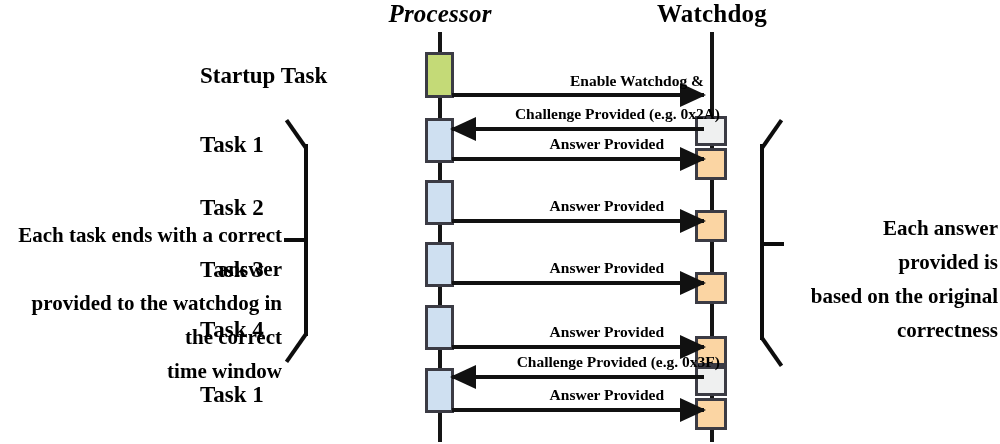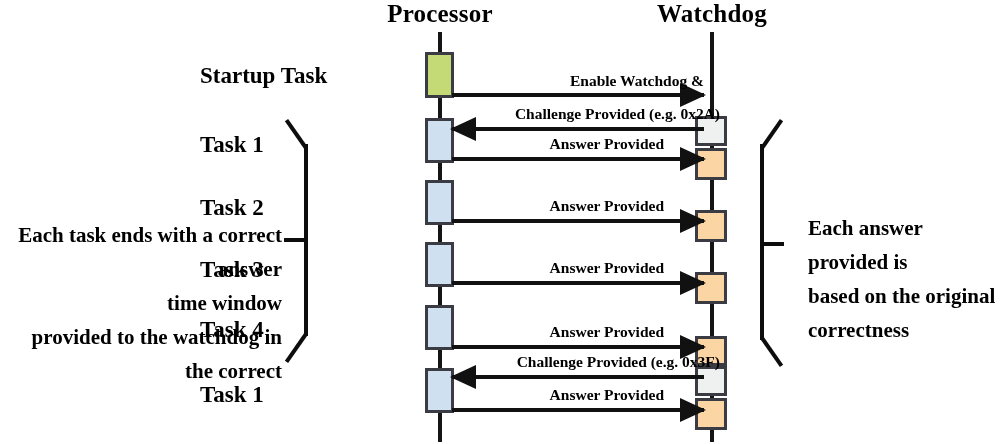--- a/index.html
+++ b/index.html
@@ -31,37 +31,37 @@
   .msg.right .head{right:-2px;border-left:26px solid #111;}
   .msg.left  .head{left:-2px;border-right:26px solid #111;}
   .msg .caption{
     position:absolute;left:0;right:0;bottom:4px;text-align:right;
     font-weight:bold;font-size:15.5px;white-space:nowrap;line-height:1.18;
   }
   .msg .caption.two{bottom:3px;}
 
   .note{position:absolute;font-weight:bold;font-size:21px;line-height:1.62;}
   .note.l{text-align:right;}
-  .note.r{text-align:left;}
+  .note.r{text-align:right;}
 
   .brace{position:absolute;}
   .brace .spine{position:absolute;width:4px;background:#0d0d0d;}
   .brace .arm{position:absolute;width:4px;height:34px;background:#0d0d0d;}
   .brace .stub{position:absolute;height:4px;width:20px;background:#0d0d0d;}
   .brace.lft .arm.top{transform:rotate(-35deg);transform-origin:bottom center;}
   .brace.lft .arm.bot{transform:rotate(35deg);transform-origin:top center;}
   .brace.rgt .arm.top{transform:rotate(35deg);transform-origin:bottom center;}
   .brace.rgt .arm.bot{transform:rotate(-35deg);transform-origin:top center;}
 </style>
 </head>
 <body>
 
 <div class="stage">
 
-  <div class="lifeline-title" style="left:440px;top:0px;">Processor</div>
+  <div class="lifeline-title" style="left:440px;top:0px;font-style:italic;">Processor</div>
   <div class="lifeline-title" style="left:712px;top:0px;">Watchdog</div>
 
   <div class="lifeline" style="left:438px;top:32px;height:410px;"></div>
   <div class="lifeline" style="left:710px;top:32px;height:410px;"></div>
 
   <div class="actbox green" style="left:425px;top:52px;width:29px;height:46px;"></div>
   <div class="actbox blue" style="left:425px;top:118px;width:29px;height:45px;"></div>
   <div class="actbox blue" style="left:425px;top:180px;width:29px;height:45px;"></div>
   <div class="actbox blue" style="left:425px;top:242px;width:29px;height:45px;"></div>
   <div class="actbox blue" style="left:425px;top:305px;width:29px;height:45px;"></div>
@@ -141,22 +141,22 @@
 
   <div class="brace rgt" style="left:736px;top:128px;width:40px;height:228px;">
     <div class="spine" style="left:24px;top:16px;height:196px;"></div>
     <div class="arm top" style="left:24px;top:-14px;"></div>
     <div class="arm bot" style="left:24px;top:210px;"></div>
     <div class="stub" style="left:28px;top:114px;"></div>
   </div>
 
   <div class="note l" style="left:0px;top:218px;width:282px;">
     <div>Each task ends with a correct answer</div>
+    <div>provided to the watchdog in the correct</div>
     <div>time window</div>
-    <div>provided to the watchdog in the correct</div>
   </div>
 
   <div class="note r" style="left:808px;top:211px;width:190px;">
     <div>Each answer  provided is</div>
     <div>based on the original</div>
     <div>correctness</div>
   </div>
 
 </div>
 

